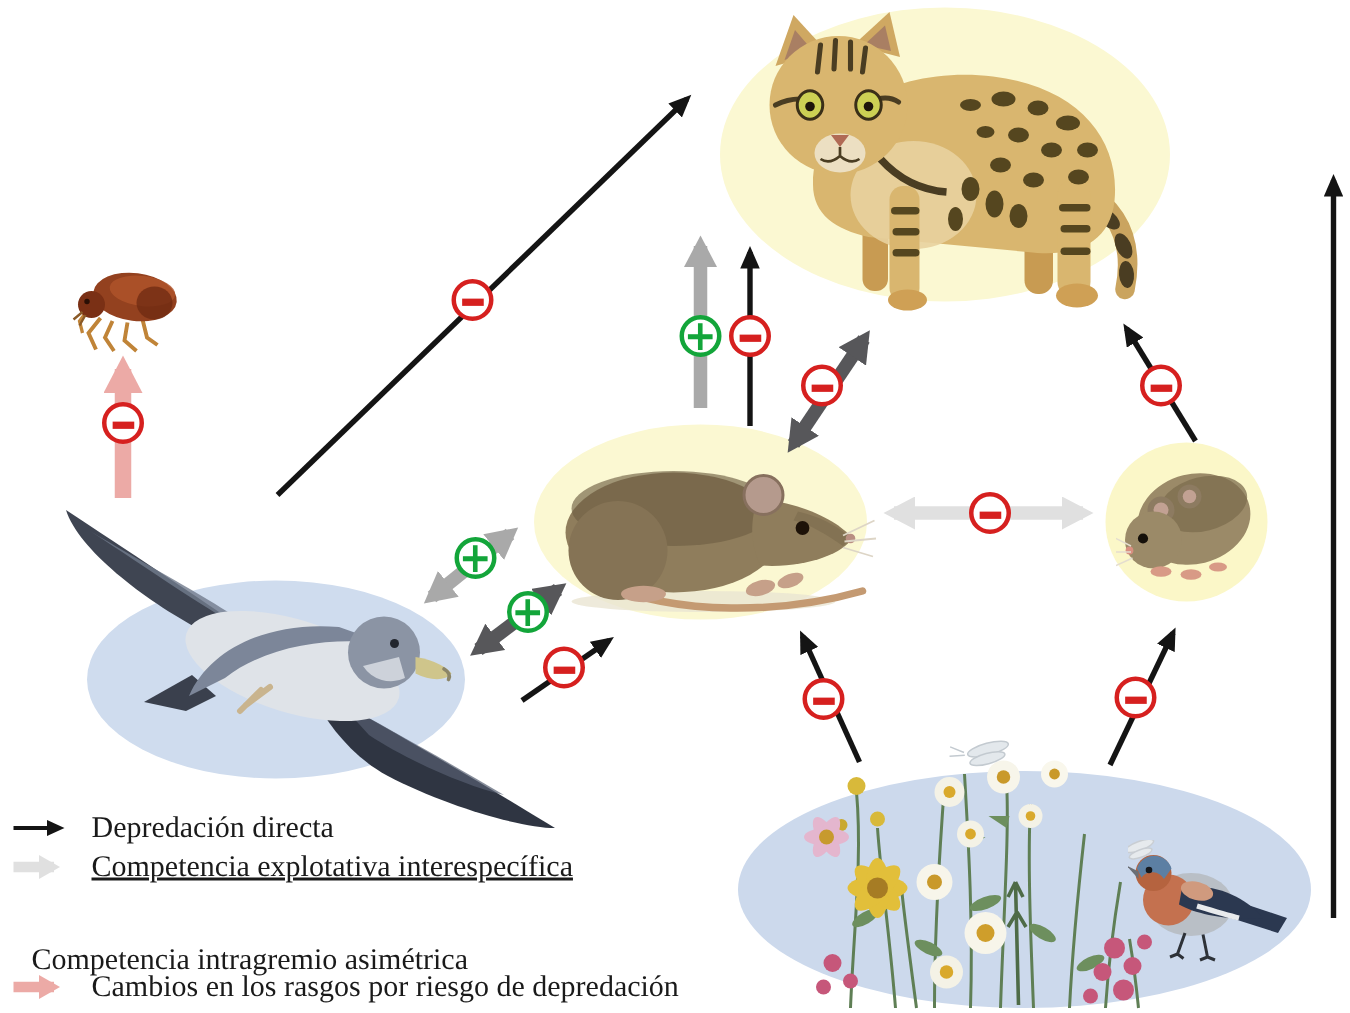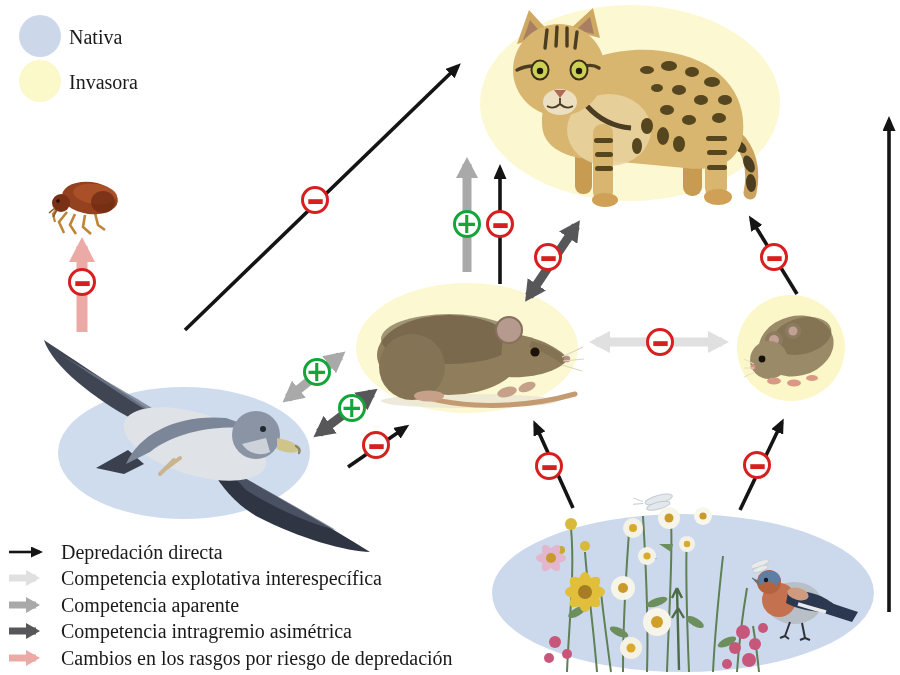--- a/index.html
+++ b/index.html
@@ -355,61 +355,44 @@
   <div class="badge minus" style="left:362px;top:431px;">
       <span class="sym">−</span>
     </div>
   <div class="badge minus" style="left:535px;top:452px;">
       <span class="sym">−</span>
     </div>
   <div class="badge minus" style="left:743px;top:451px;">
       <span class="sym">−</span>
     </div>
 
-  <div class="legend abs" style="left:0;top:0;width:200px;height:110px;">
-    <div class="ellipse" style="left:19px;top:15px;width:42px;height:42px;background:#ccd8ea;"></div>
-    <div class="sp-label" style="left:69px;top:26px;">Nativa</div>
-    <div class="ellipse" style="left:19px;top:60px;width:42px;height:42px;background:#fbf8c9;"></div>
-    <div class="sp-label" style="left:69px;top:71px;">Invasora</div>
-  </div>
 
   <div class="leg-row legend" style="left:6px;top:541px;align-items:center;">
     <svg width="46" height="16" viewBox="0 0 46 16">
       <defs>
           <marker id="lgb" markerUnits="userSpaceOnUse" markerWidth="13" markerHeight="11" refX="9" refY="5.5" orient="auto">
             <path d="M0,0 L12,5.5 L0,11 Z" fill="#141414"></path>
           </marker>
         </defs>
       <line x1="3" y1="8" x2="34" y2="8" stroke="#141414" stroke-width="2.6" marker-end="url(#lgb)"></line>
       </svg>
     <span class="txt">Depredación directa</span>
   </div>
-  <div class="leg-row legend" style="left:6px;top:567px;">
+  <div class="leg-row legend" style="left:6px;top:567px;text-decoration:underline;">
     <svg width="46" height="16" viewBox="0 0 46 16">
       <defs>
           <marker id="lgl" markerUnits="userSpaceOnUse" markerWidth="15" markerHeight="16" refX="10" refY="8" orient="auto">
             <path d="M0,0 L14,8 L0,16 Z" fill="#e0e0e0"></path>
           </marker>
         </defs>
       <line x1="3" y1="8" x2="30" y2="8" stroke="#e0e0e0" stroke-width="7" marker-end="url(#lgl)"></line>
       </svg>
     <span class="txt">Competencia explotativa interespecífica</span>
   </div>
-  <div class="leg-row legend" style="left:6px;top:594px;">
-    <svg width="46" height="16" viewBox="0 0 46 16">
-      <defs>
-          <marker id="lgm" markerUnits="userSpaceOnUse" markerWidth="15" markerHeight="16" refX="10" refY="8" orient="auto">
-            <path d="M0,0 L14,8 L0,16 Z" fill="#a9a9a9"></path>
-          </marker>
-        </defs>
-      <line x1="3" y1="8" x2="30" y2="8" stroke="#a9a9a9" stroke-width="7" marker-end="url(#lgm)"></line>
-      </svg>
-    <span class="txt">Competencia aparente</span>
-  </div>
-  <div class="leg-row legend" style="left:6px;top:620px;">
+  <div class="leg-row legend" style="left:21px;top:620px;flex-direction:column;">
     <svg width="46" height="16" viewBox="0 0 46 16">
       <defs>
           <marker id="lgd" markerUnits="userSpaceOnUse" markerWidth="15" markerHeight="16" refX="10" refY="8" orient="auto">
             <path d="M0,0 L14,8 L0,16 Z" fill="#57575a"></path>
           </marker>
         </defs>
       <line x1="3" y1="8" x2="30" y2="8" stroke="#57575a" stroke-width="7" marker-end="url(#lgd)"></line>
       </svg>
     <span class="txt">Competencia intragremio asimétrica</span>
   </div>

